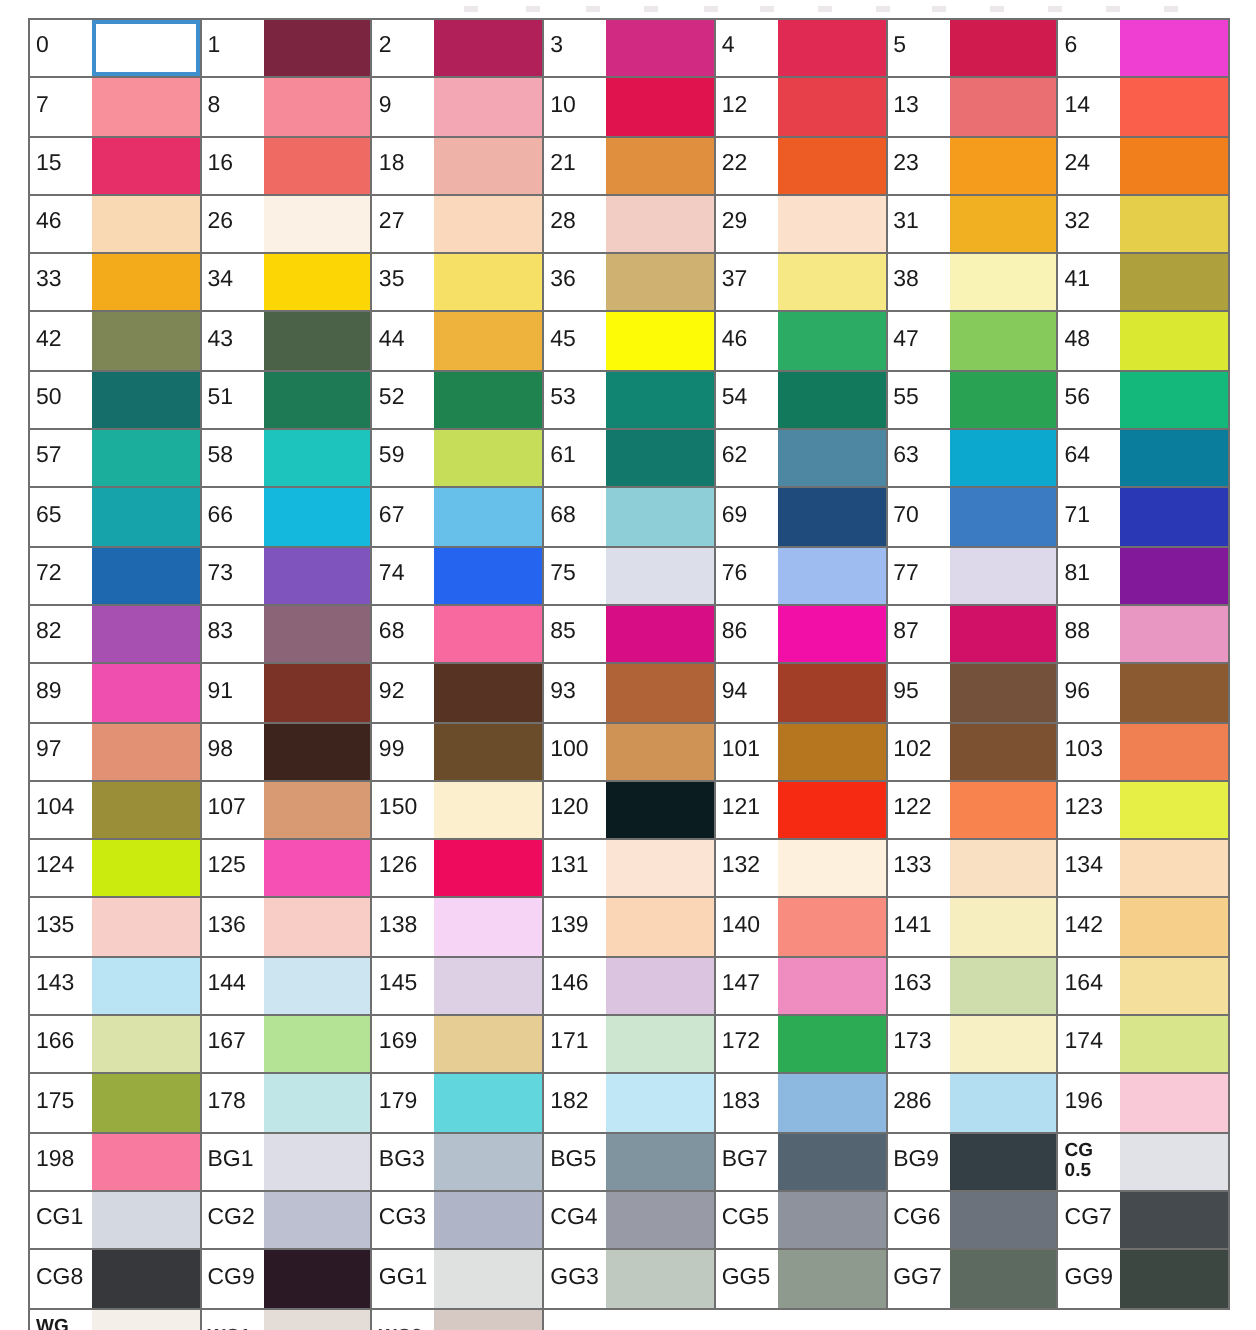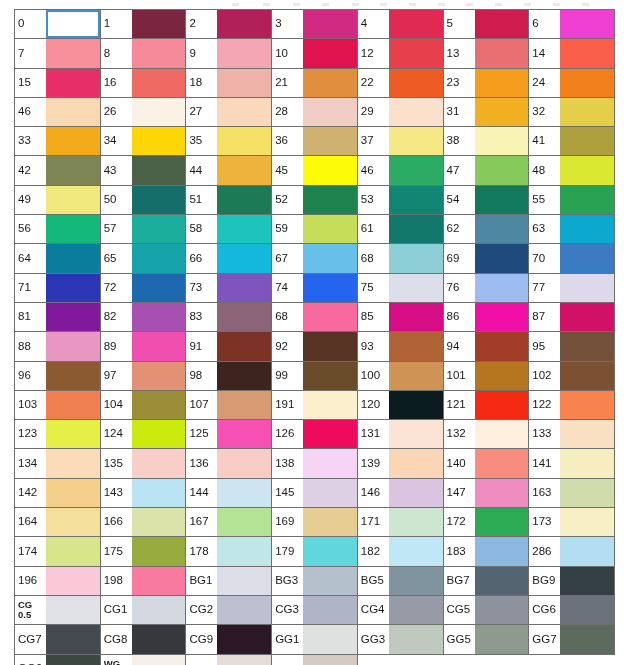--- a/index.html
+++ b/index.html
@@ -271,24 +271,20 @@
       </div>
       <div class="swatch">
         <div class="label">47</div>
         <div class="chip" style="background: rgb(133, 202, 90);"></div>
       </div>
       <div class="swatch">
         <div class="label">48</div>
         <div class="chip" style="background: rgb(219, 232, 49);"></div>
       </div>
       <div class="swatch">
-        <div class="label">49</div>
-        <div class="chip" style="background: rgb(240, 234, 126);"></div>
-      </div>
-      <div class="swatch">
         <div class="label">50</div>
         <div class="chip" style="background: rgb(22, 110, 106);"></div>
       </div>
       <div class="swatch">
         <div class="label">51</div>
         <div class="chip" style="background: rgb(29, 122, 85);"></div>
       </div>
       <div class="swatch">
         <div class="label">52</div>
         <div class="chip" style="background: rgb(31, 131, 80);"></div>
@@ -479,21 +475,21 @@
       </div>
       <div class="swatch">
         <div class="label">104</div>
         <div class="chip" style="background: rgb(155, 142, 57);"></div>
       </div>
       <div class="swatch">
         <div class="label">107</div>
         <div class="chip" style="background: rgb(215, 154, 115);"></div>
       </div>
       <div class="swatch">
-        <div class="label">191</div>
+        <div class="label">150</div>
         <div class="chip" style="background: rgb(251, 239, 205);"></div>
       </div>
       <div class="swatch">
         <div class="label">120</div>
         <div class="chip" style="background: rgb(11, 28, 33);"></div>
       </div>
       <div class="swatch">
         <div class="label">121</div>
         <div class="chip" style="background: rgb(246, 42, 18);"></div>
       </div>

